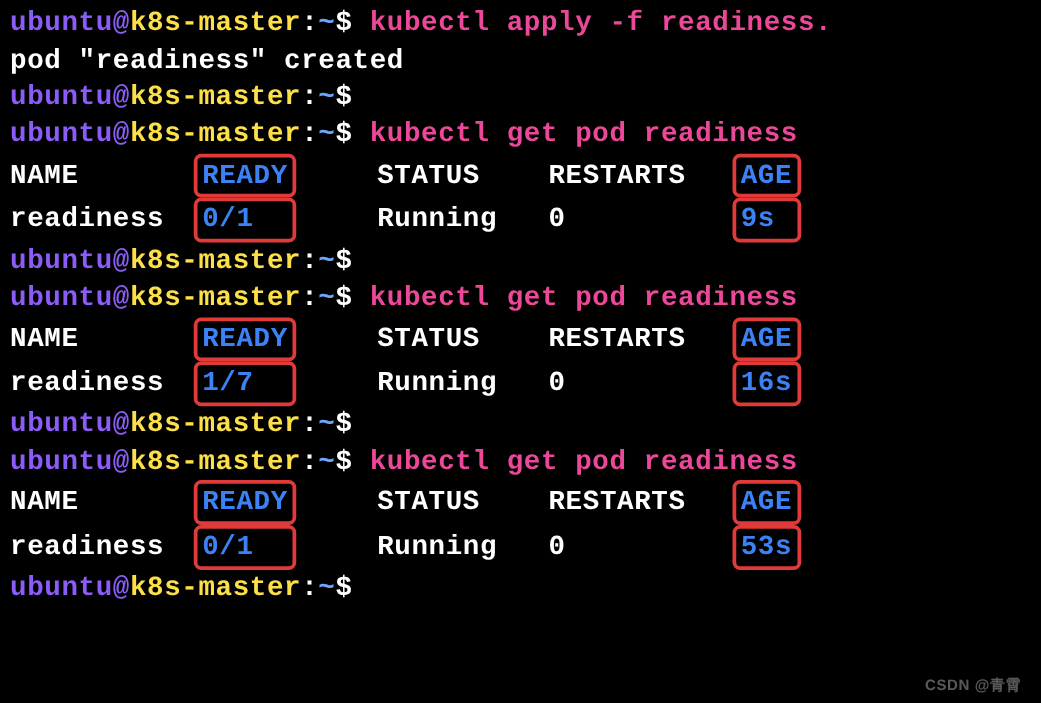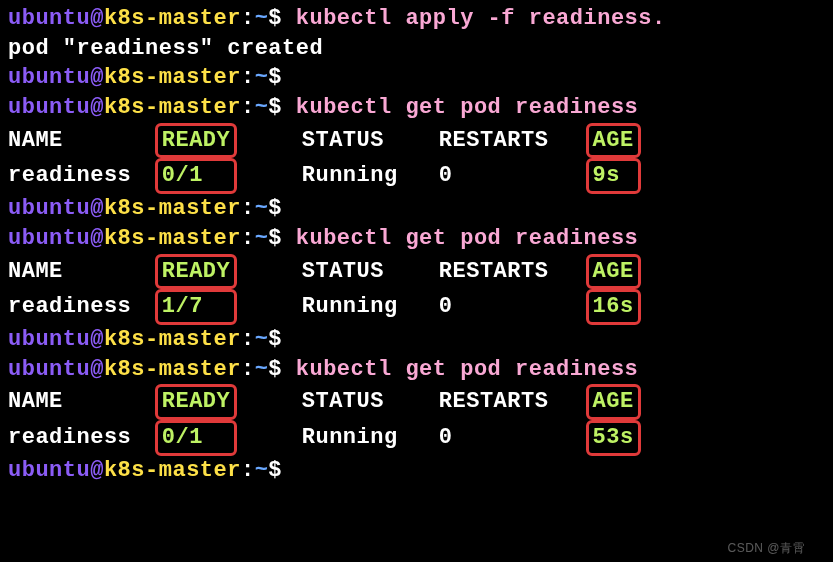--- a/index.html
+++ b/index.html
@@ -15,37 +15,37 @@
       line-height: 1.35;
       letter-spacing: 0.5px;
       position: relative;
     }
     .line { white-space: pre; color: #fff; }
     .user { color: #8b5cf6; }
     .host { color: #fde047; }
     .colon { color: #fff; }
     .tilde { color: #6aa8ff; }
     .dollar { color: #fff; }
-    .cmd { color: #f9a8d4; }
+    .cmd { color: #ec4899; }
     .out { color: #fff; }
     .box {
       display: inline-block;
       border: 3px solid #e03a3a;
       border-radius: 6px;
       padding: 0 4px;
       margin: 0 -4px;
-      color: #bef264;
+      color: #3b82f6;
     }
     .watermark {
       position: absolute;
-      right: 28px;
+      right: 16px;
       bottom: 6px;
       font-size: 12px;
       color: rgba(255,255,255,0.35);
-      font-weight: normal;
+      font-weight: bold;
       font-family: sans-serif;
     }
   </style>
 </head>
 <body>
 
 <div class="line"><span class="user">ubuntu</span><span class="user">@</span><span class="host">k8s-master</span><span class="colon">:</span><span class="tilde">~</span><span class="dollar">$</span> <span class="cmd">kubectl apply -f readiness.</span></div>
 
 <div class="line out">pod "readiness" created</div>
 

